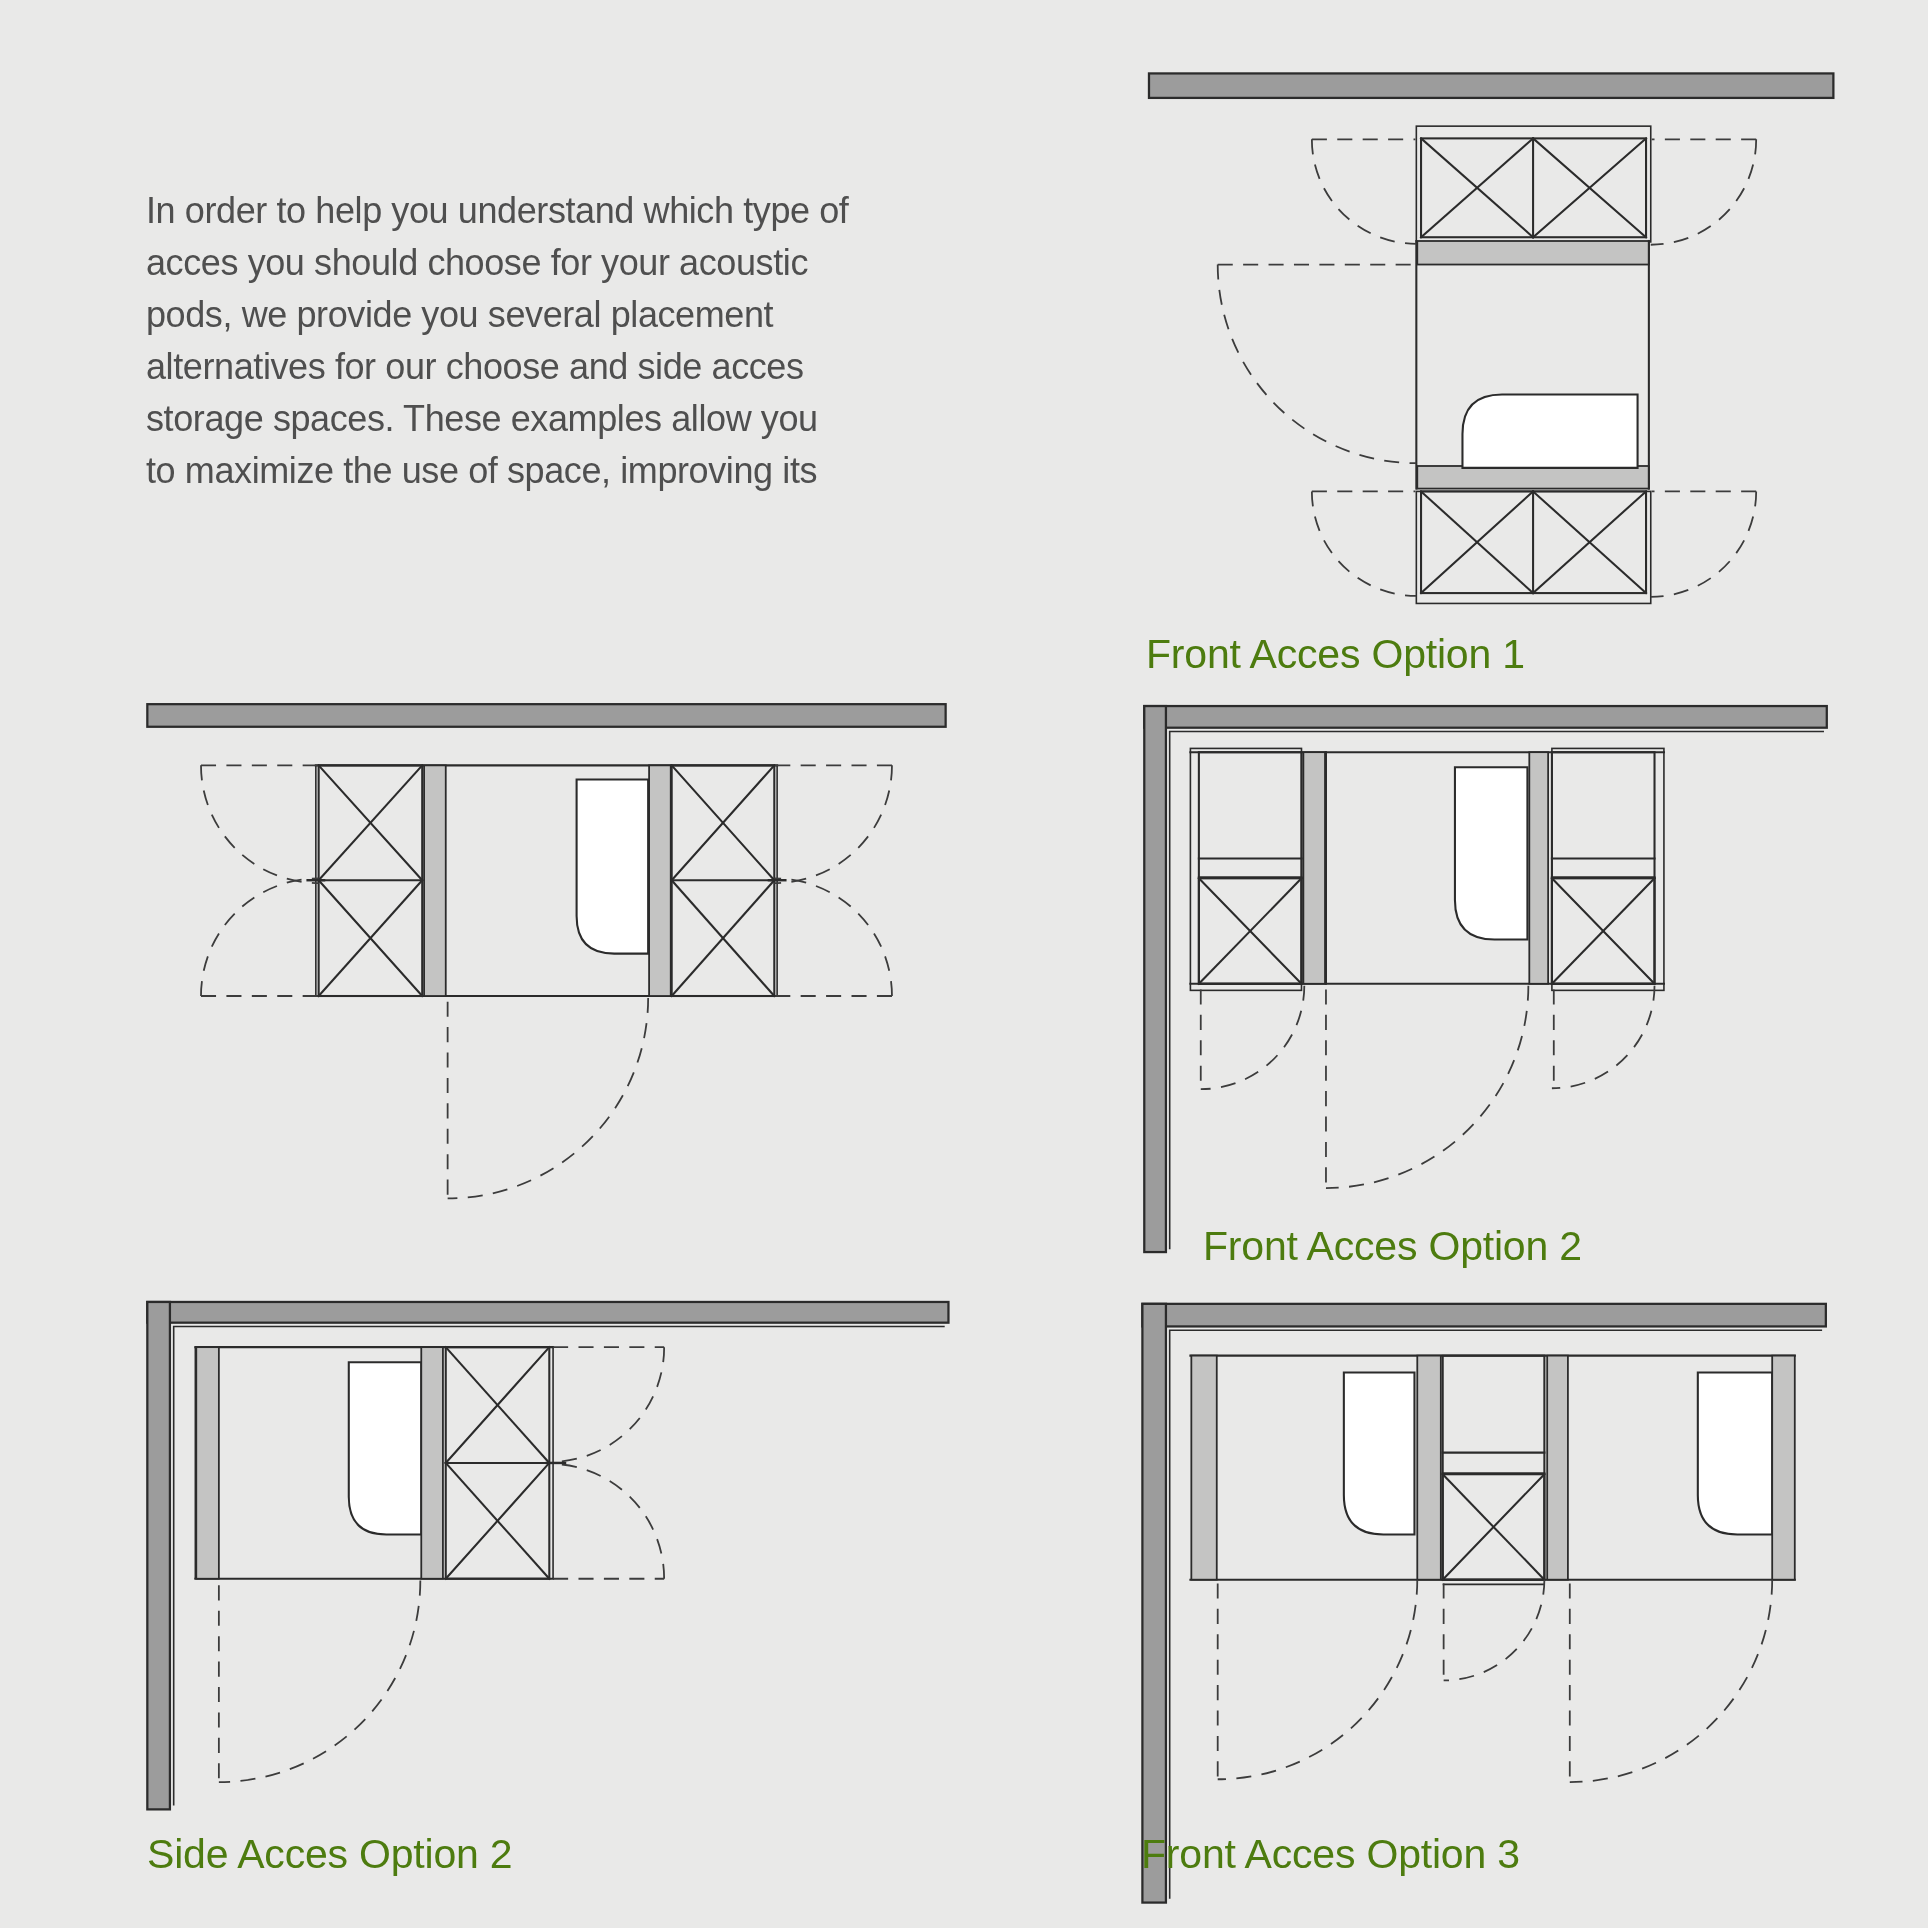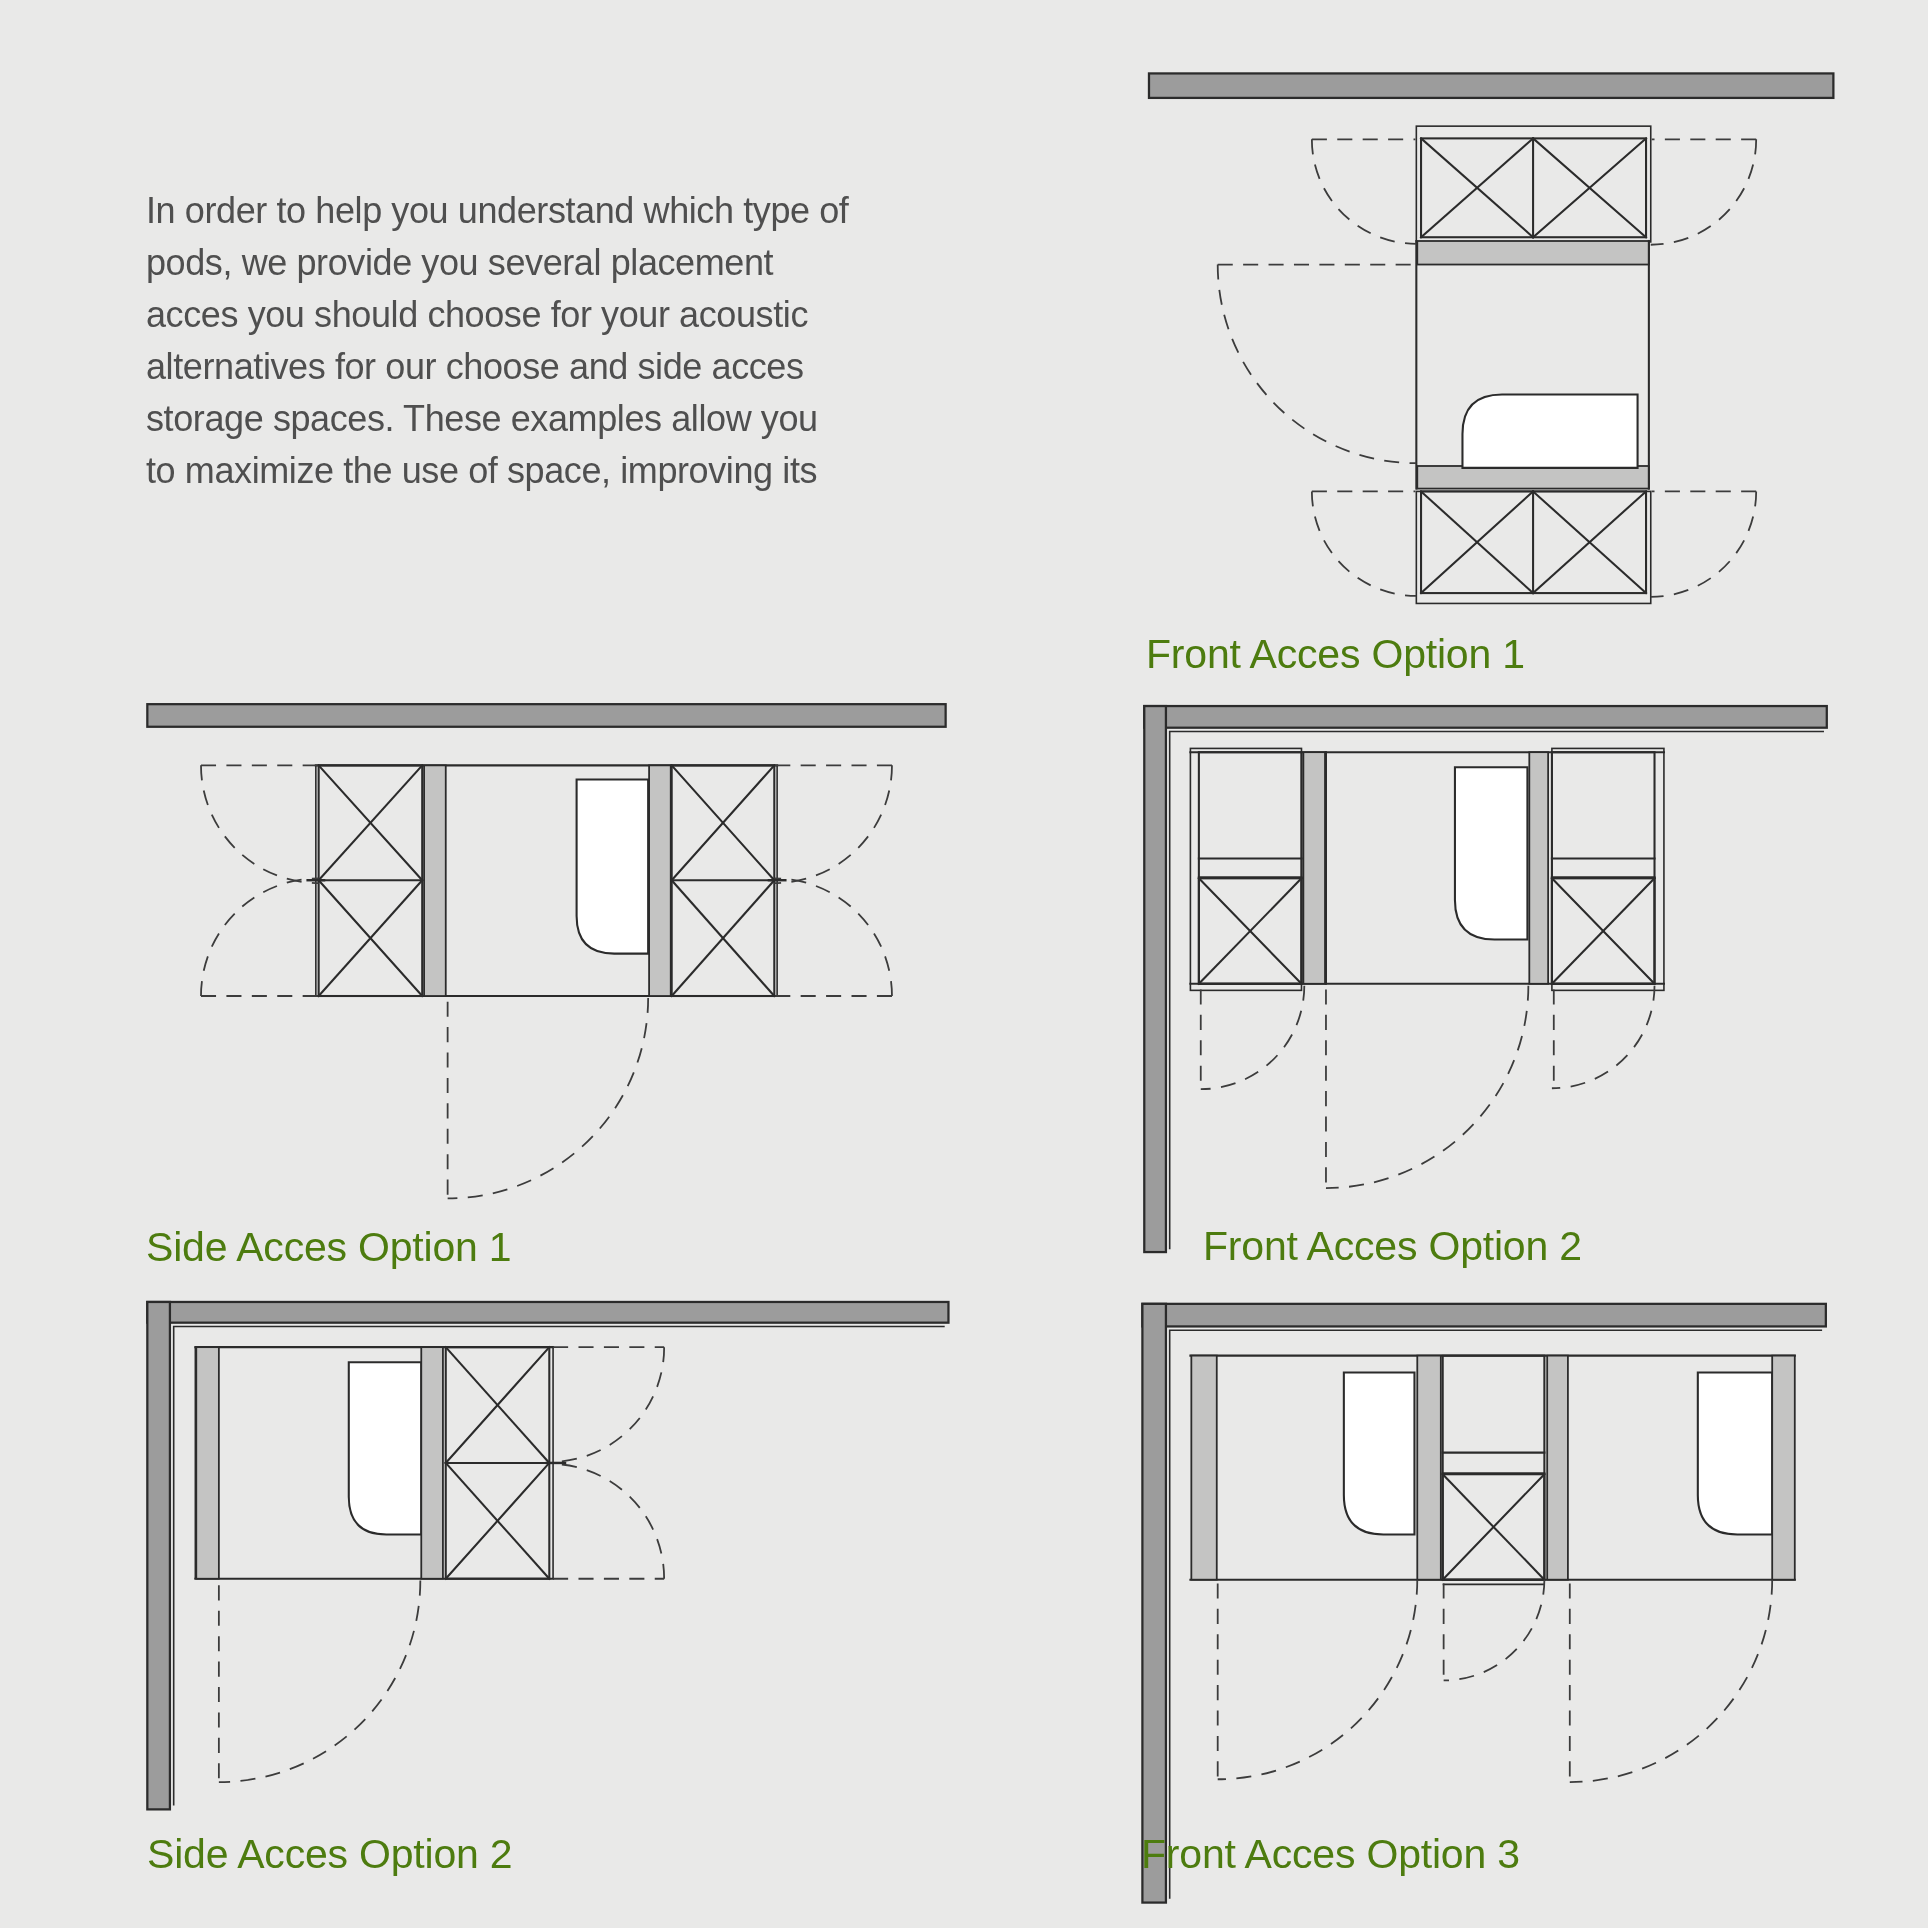--- a/index.html
+++ b/index.html
@@ -256,27 +256,26 @@
         <path class="dash" d="M1508,1682 V1783"></path>
         <path class="dash" d="M1615,1678 A107,107 0 0 1 1508,1785"></path>
         <path class="dash" d="M1642,1682 V1893"></path>
         <path class="dash" d="M1857,1678 A215,215 0 0 1 1642,1893"></path>
       </g>
     </g>
   </svg>
 
   <div class="para">
     <div>In order to help you understand which type of</div>
+    <div>acces you should choose for your acoustic</div>
     <div>pods, we provide you several placement</div>
-    <div>acces you should choose for your acoustic</div>
     <div>alternatives for our choose and side acces</div>
     <div>storage spaces. These examples allow you</div>
     <div>to maximize the use of space, improving its</div>
   </div>
 
   <div class="caption" id="cap-front1">Front Acces Option 1</div>
-  <div class="caption" id="cap-side1">Side Acces Option 1</div>
   <div class="caption" id="cap-front2">Front Acces Option 2</div>
   <div class="caption" id="cap-side2">Side Acces Option 2</div>
   <div class="caption" id="cap-front3">Front Acces Option 3</div>
 
 </div>
 
 
 </body></html>

